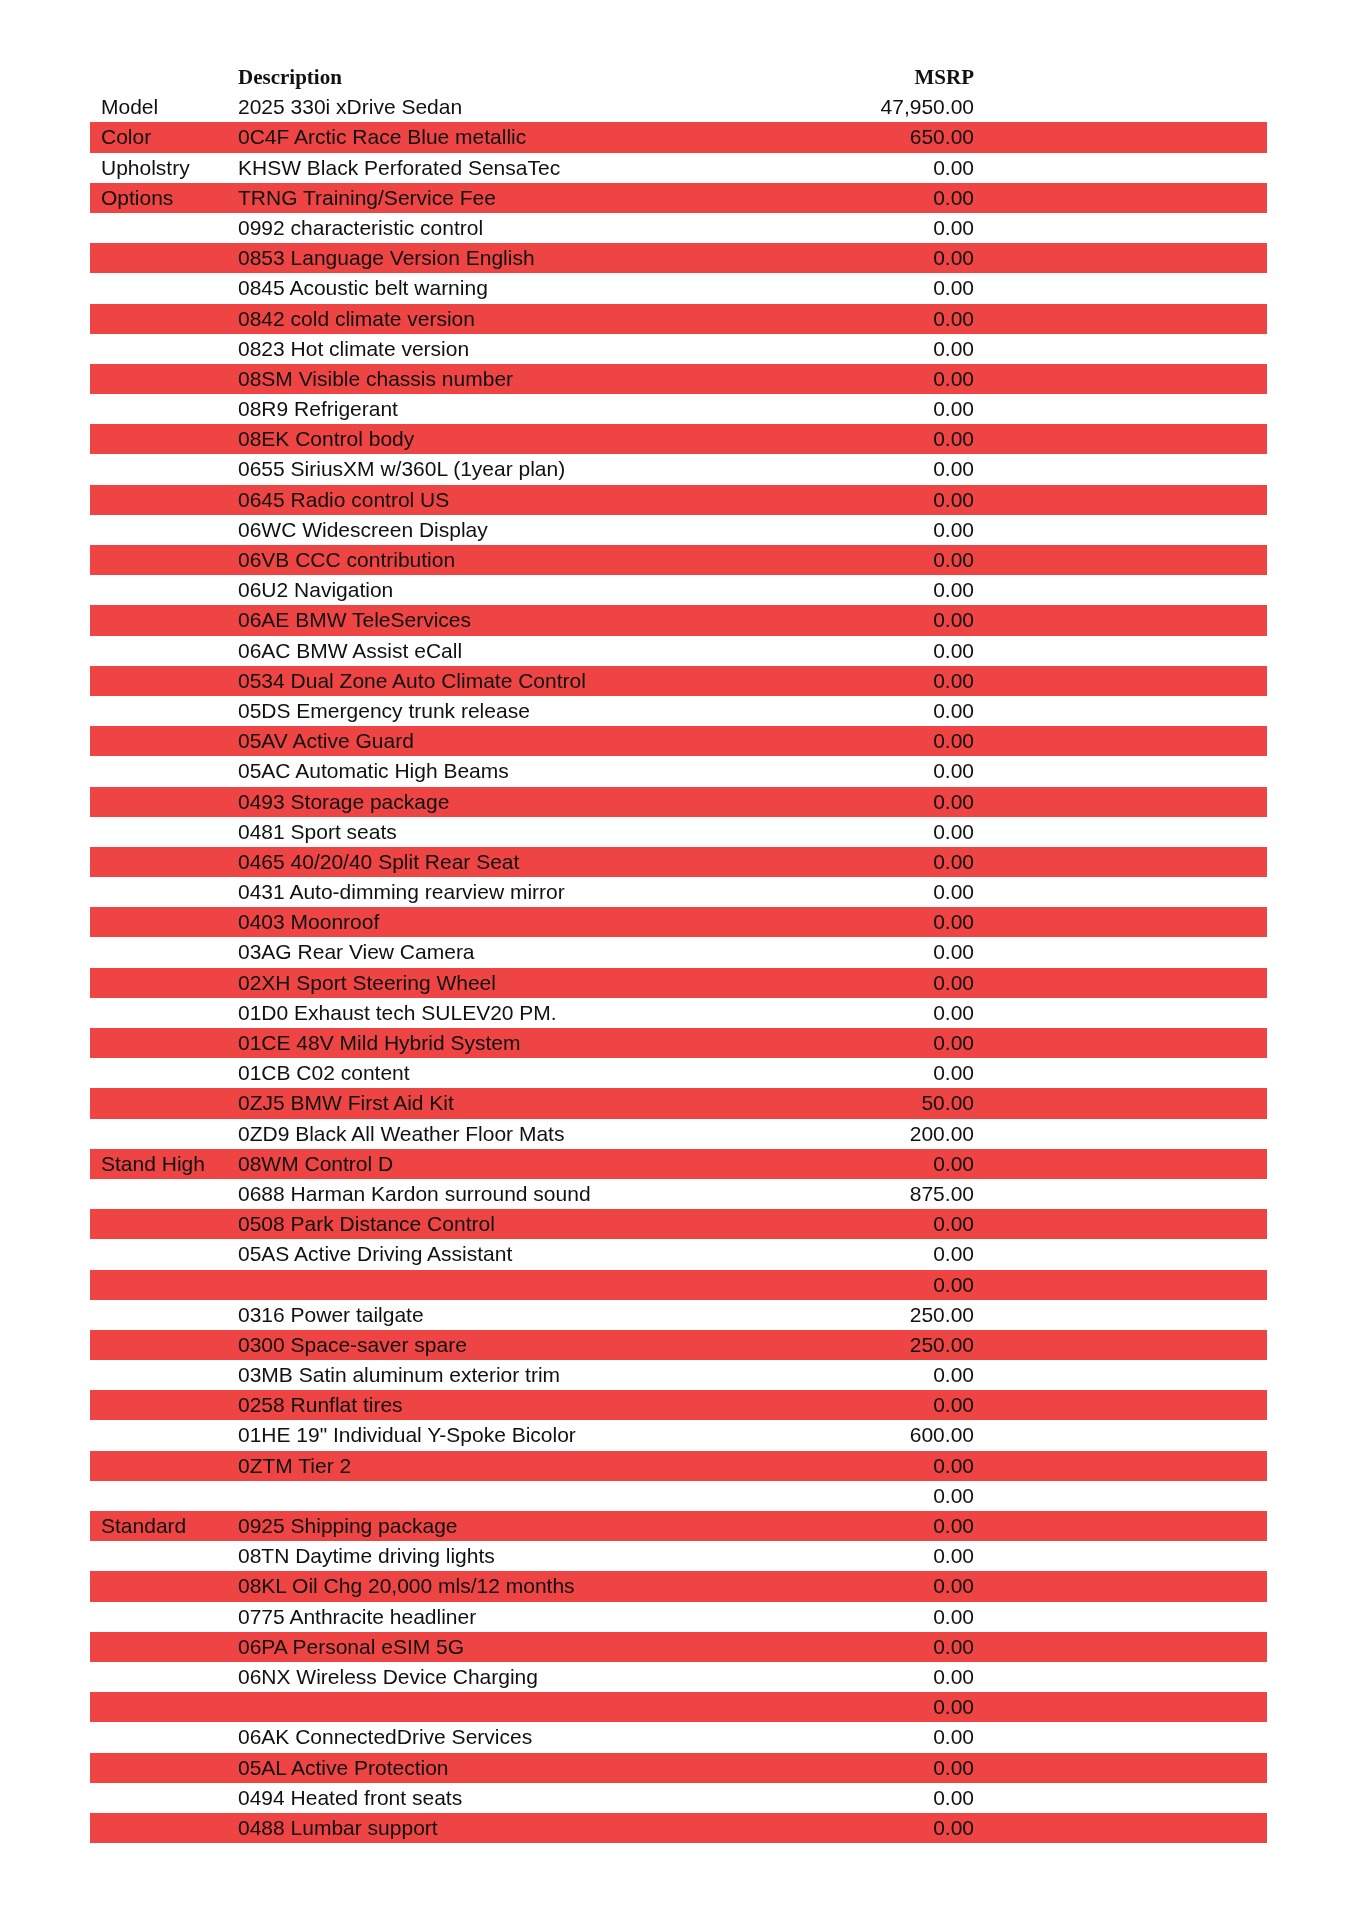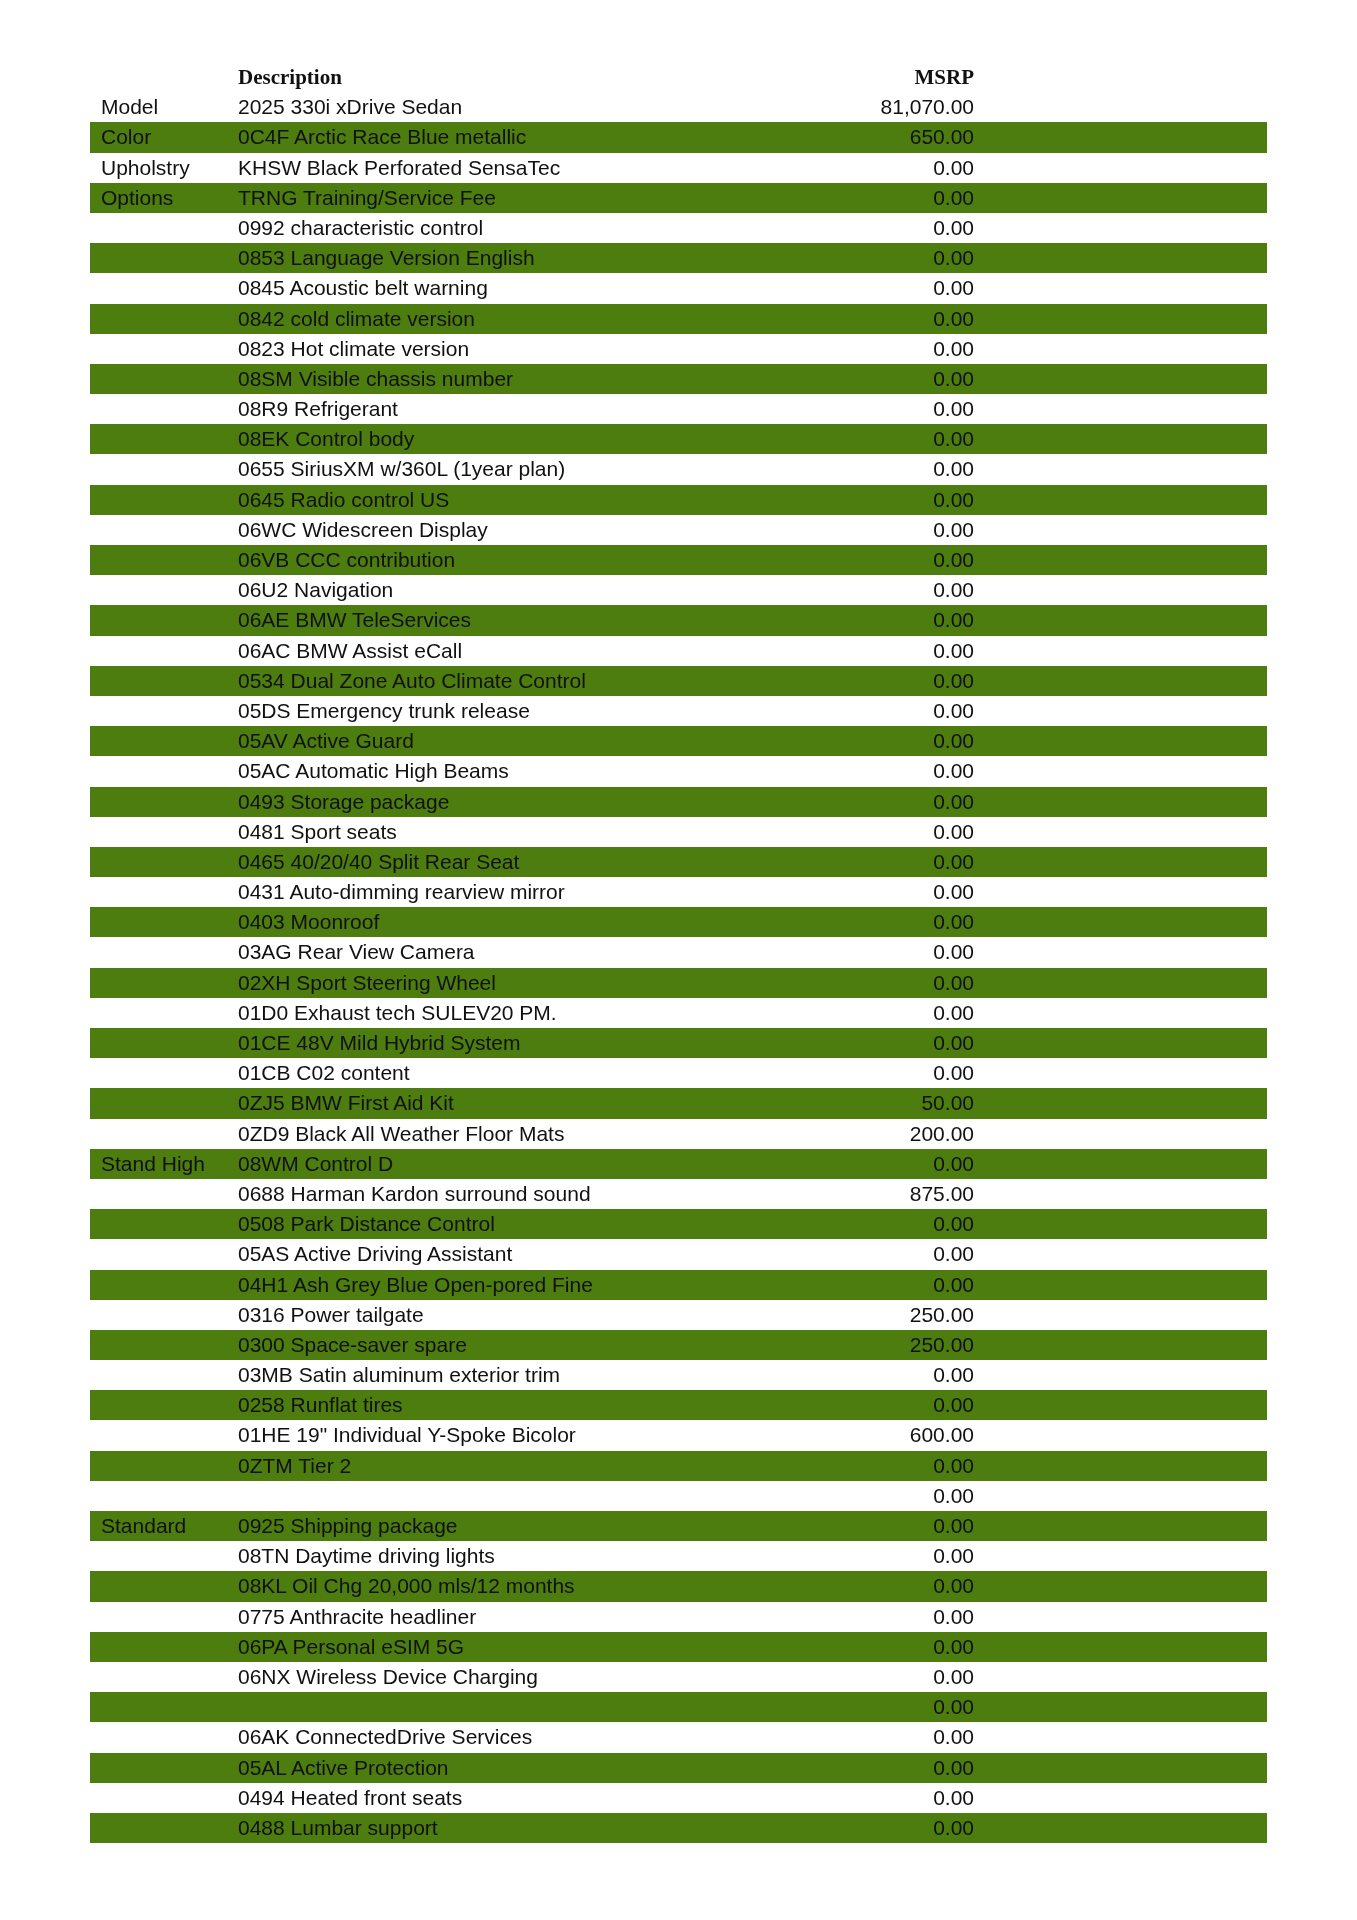--- a/index.html
+++ b/index.html
@@ -5,40 +5,40 @@
   html, body { margin: 0; padding: 0; background: #ffffff; }
   body {
     width: 1357px; height: 1920px; position: relative; overflow: hidden;
     font-family: "Liberation Sans", sans-serif; color: #111111;
   }
   .sheet { position: absolute; left: 90px; top: 62px; width: 1177px; }
   .row {
     position: relative; height: 30.2px; line-height: 30.2px;
     font-size: 21px; white-space: nowrap;
   }
-  .row.striped { background: #4d7c0f; }
+  .row.striped { background: #ef4444; }
   .row.header { font-weight: bold; font-family: Liberation Serif, serif; }
   .cell-cat { position: absolute; left: 11px; }
   .cell-desc { position: absolute; left: 148px; }
   .cell-msrp { position: absolute; right: 293px; text-align: right; }
 </style>
 </head>
 <body>
 
 <div class="sheet">
   <div class="row header">
     <span class="cell-cat"></span>
     <span class="cell-desc">Description</span>
     <span class="cell-msrp">MSRP</span>
   </div>
   <div id="rows">
       <div class="row">
         <span class="cell-cat">Model</span>
         <span class="cell-desc">2025 330i xDrive Sedan</span>
-        <span class="cell-msrp">81,070.00</span>
+        <span class="cell-msrp">47,950.00</span>
       </div>
       <div class="row striped">
         <span class="cell-cat">Color</span>
         <span class="cell-desc">0C4F Arctic Race Blue metallic</span>
         <span class="cell-msrp">650.00</span>
       </div>
       <div class="row">
         <span class="cell-cat">Upholstry</span>
         <span class="cell-desc">KHSW Black Perforated SensaTec</span>
         <span class="cell-msrp">0.00</span>
@@ -218,21 +218,20 @@
         <span class="cell-desc">0508 Park Distance Control</span>
         <span class="cell-msrp">0.00</span>
       </div>
       <div class="row">
         <span class="cell-cat"></span>
         <span class="cell-desc">05AS Active Driving Assistant</span>
         <span class="cell-msrp">0.00</span>
       </div>
       <div class="row striped">
         <span class="cell-cat"></span>
-        <span class="cell-desc">04H1 Ash Grey Blue Open-pored Fine</span>
         <span class="cell-msrp">0.00</span>
       </div>
       <div class="row">
         <span class="cell-cat"></span>
         <span class="cell-desc">0316 Power tailgate</span>
         <span class="cell-msrp">250.00</span>
       </div>
       <div class="row striped">
         <span class="cell-cat"></span>
         <span class="cell-desc">0300 Space-saver spare</span>

